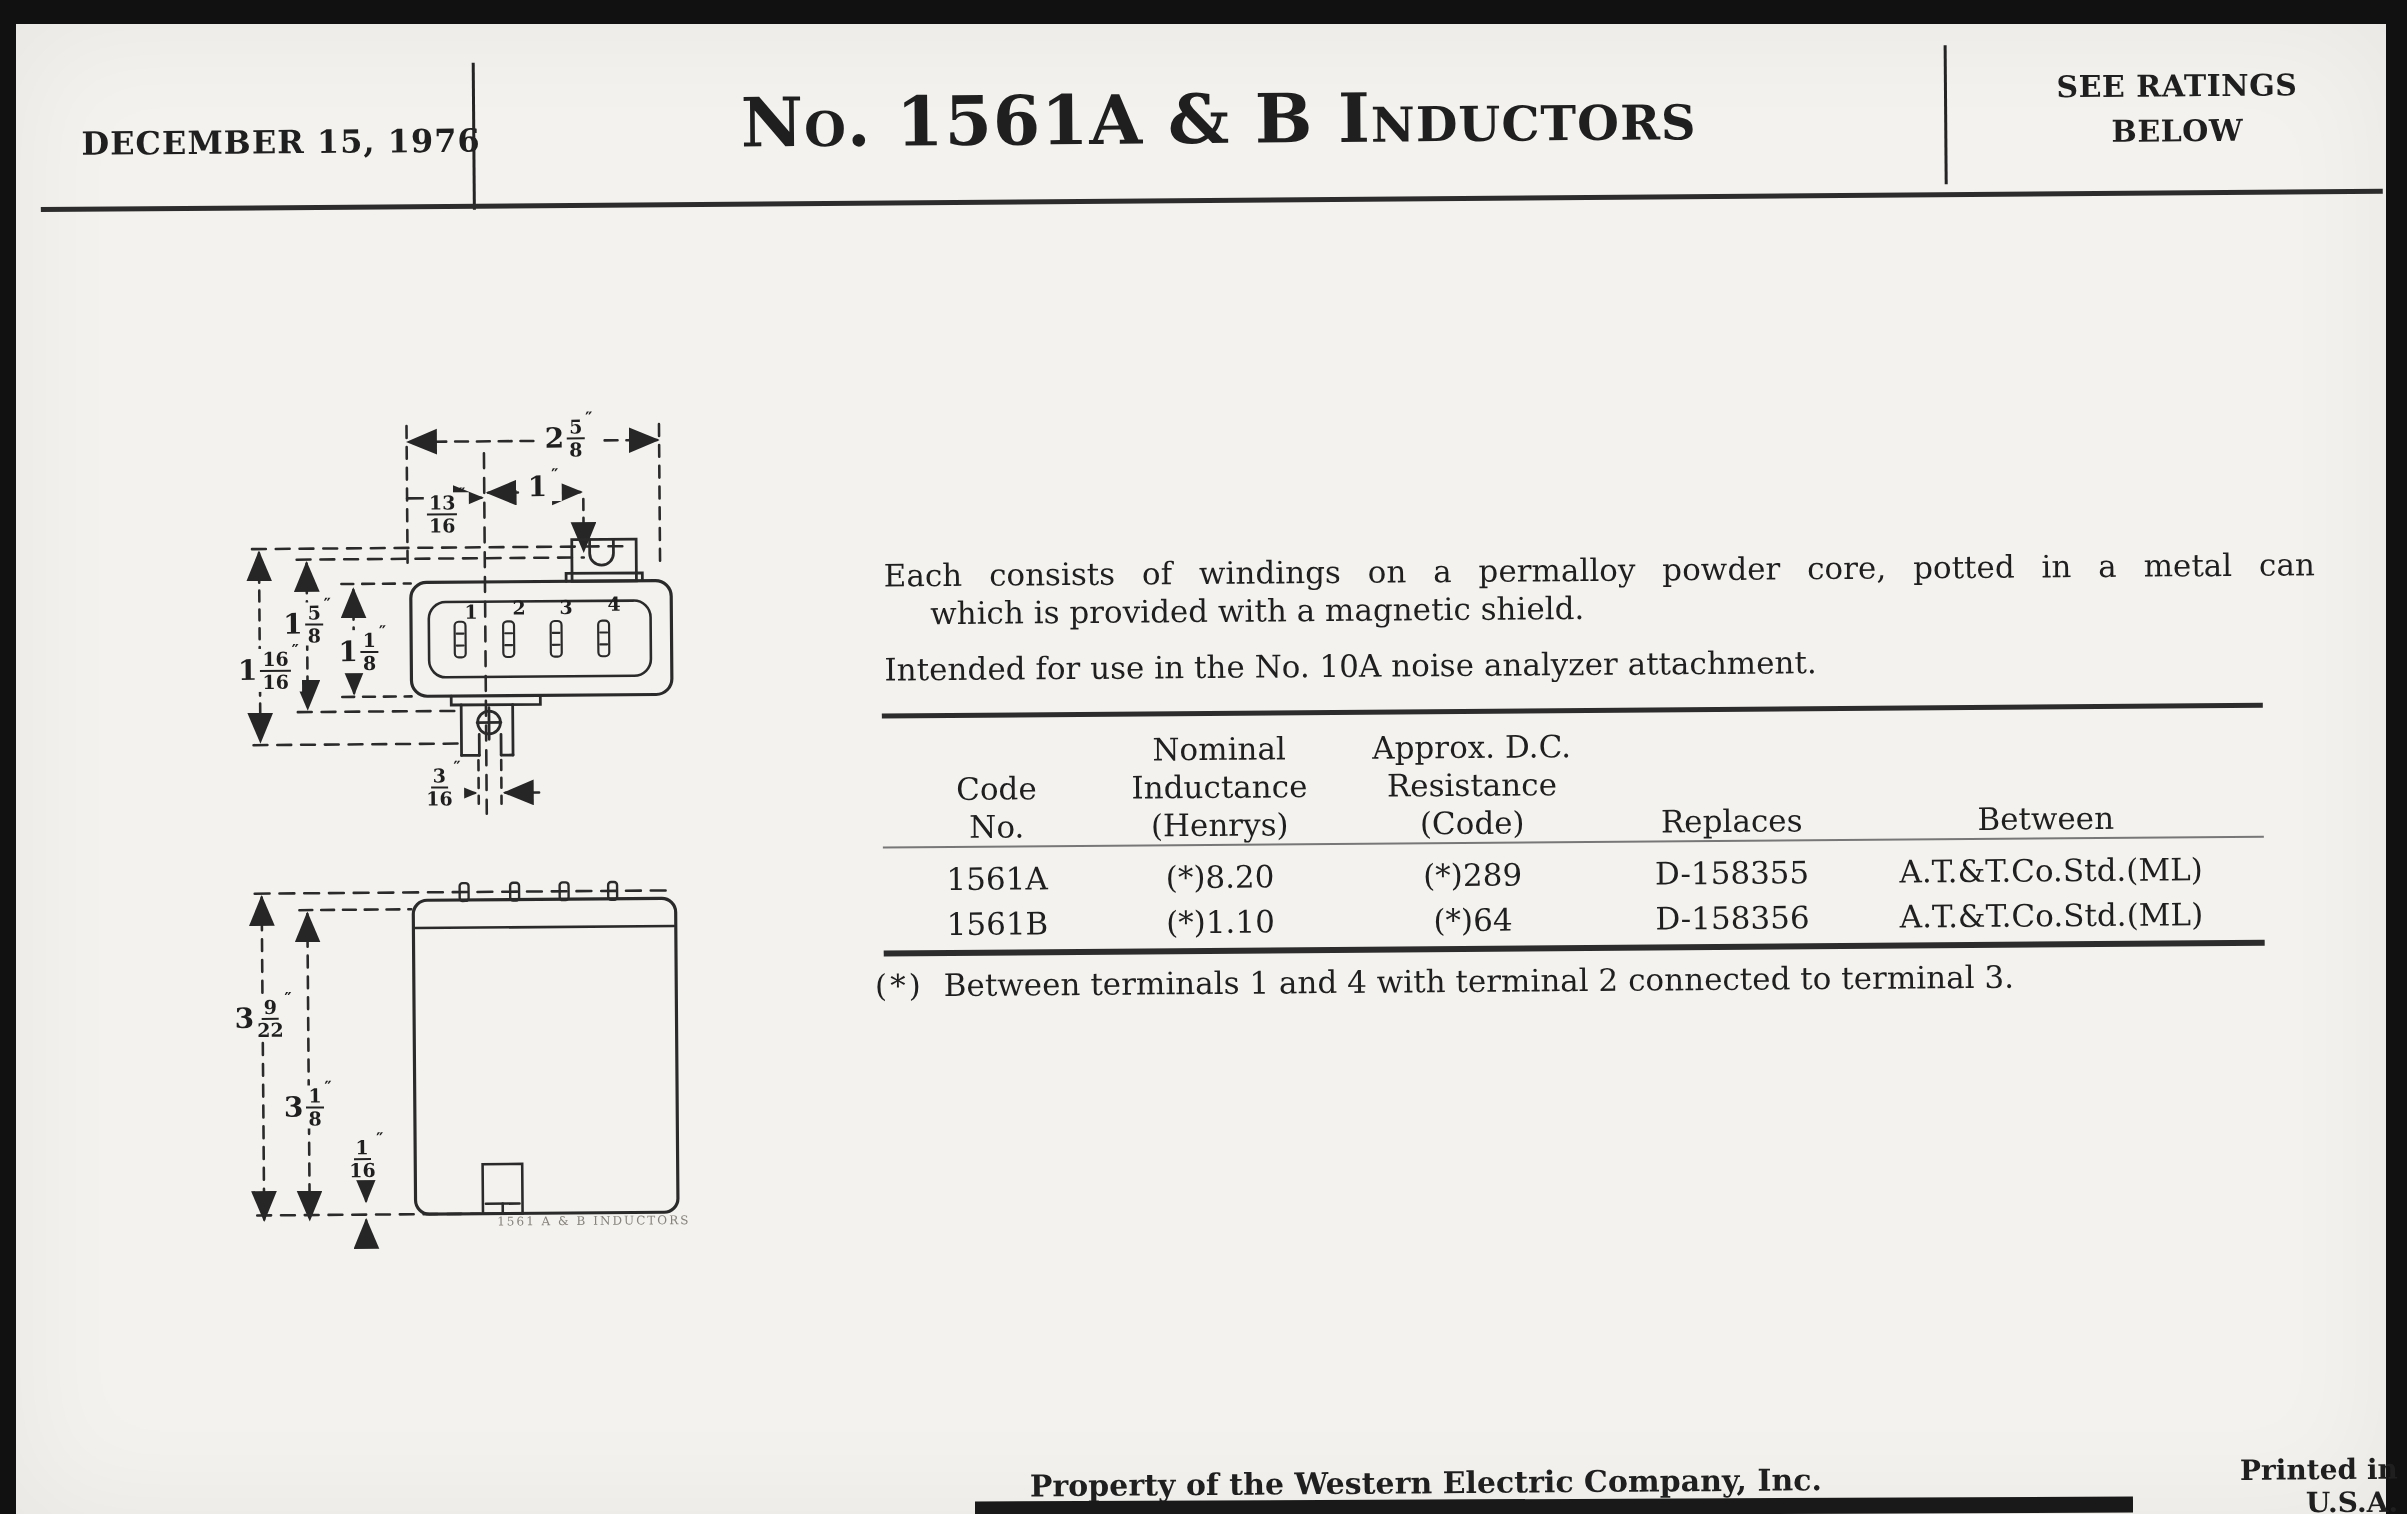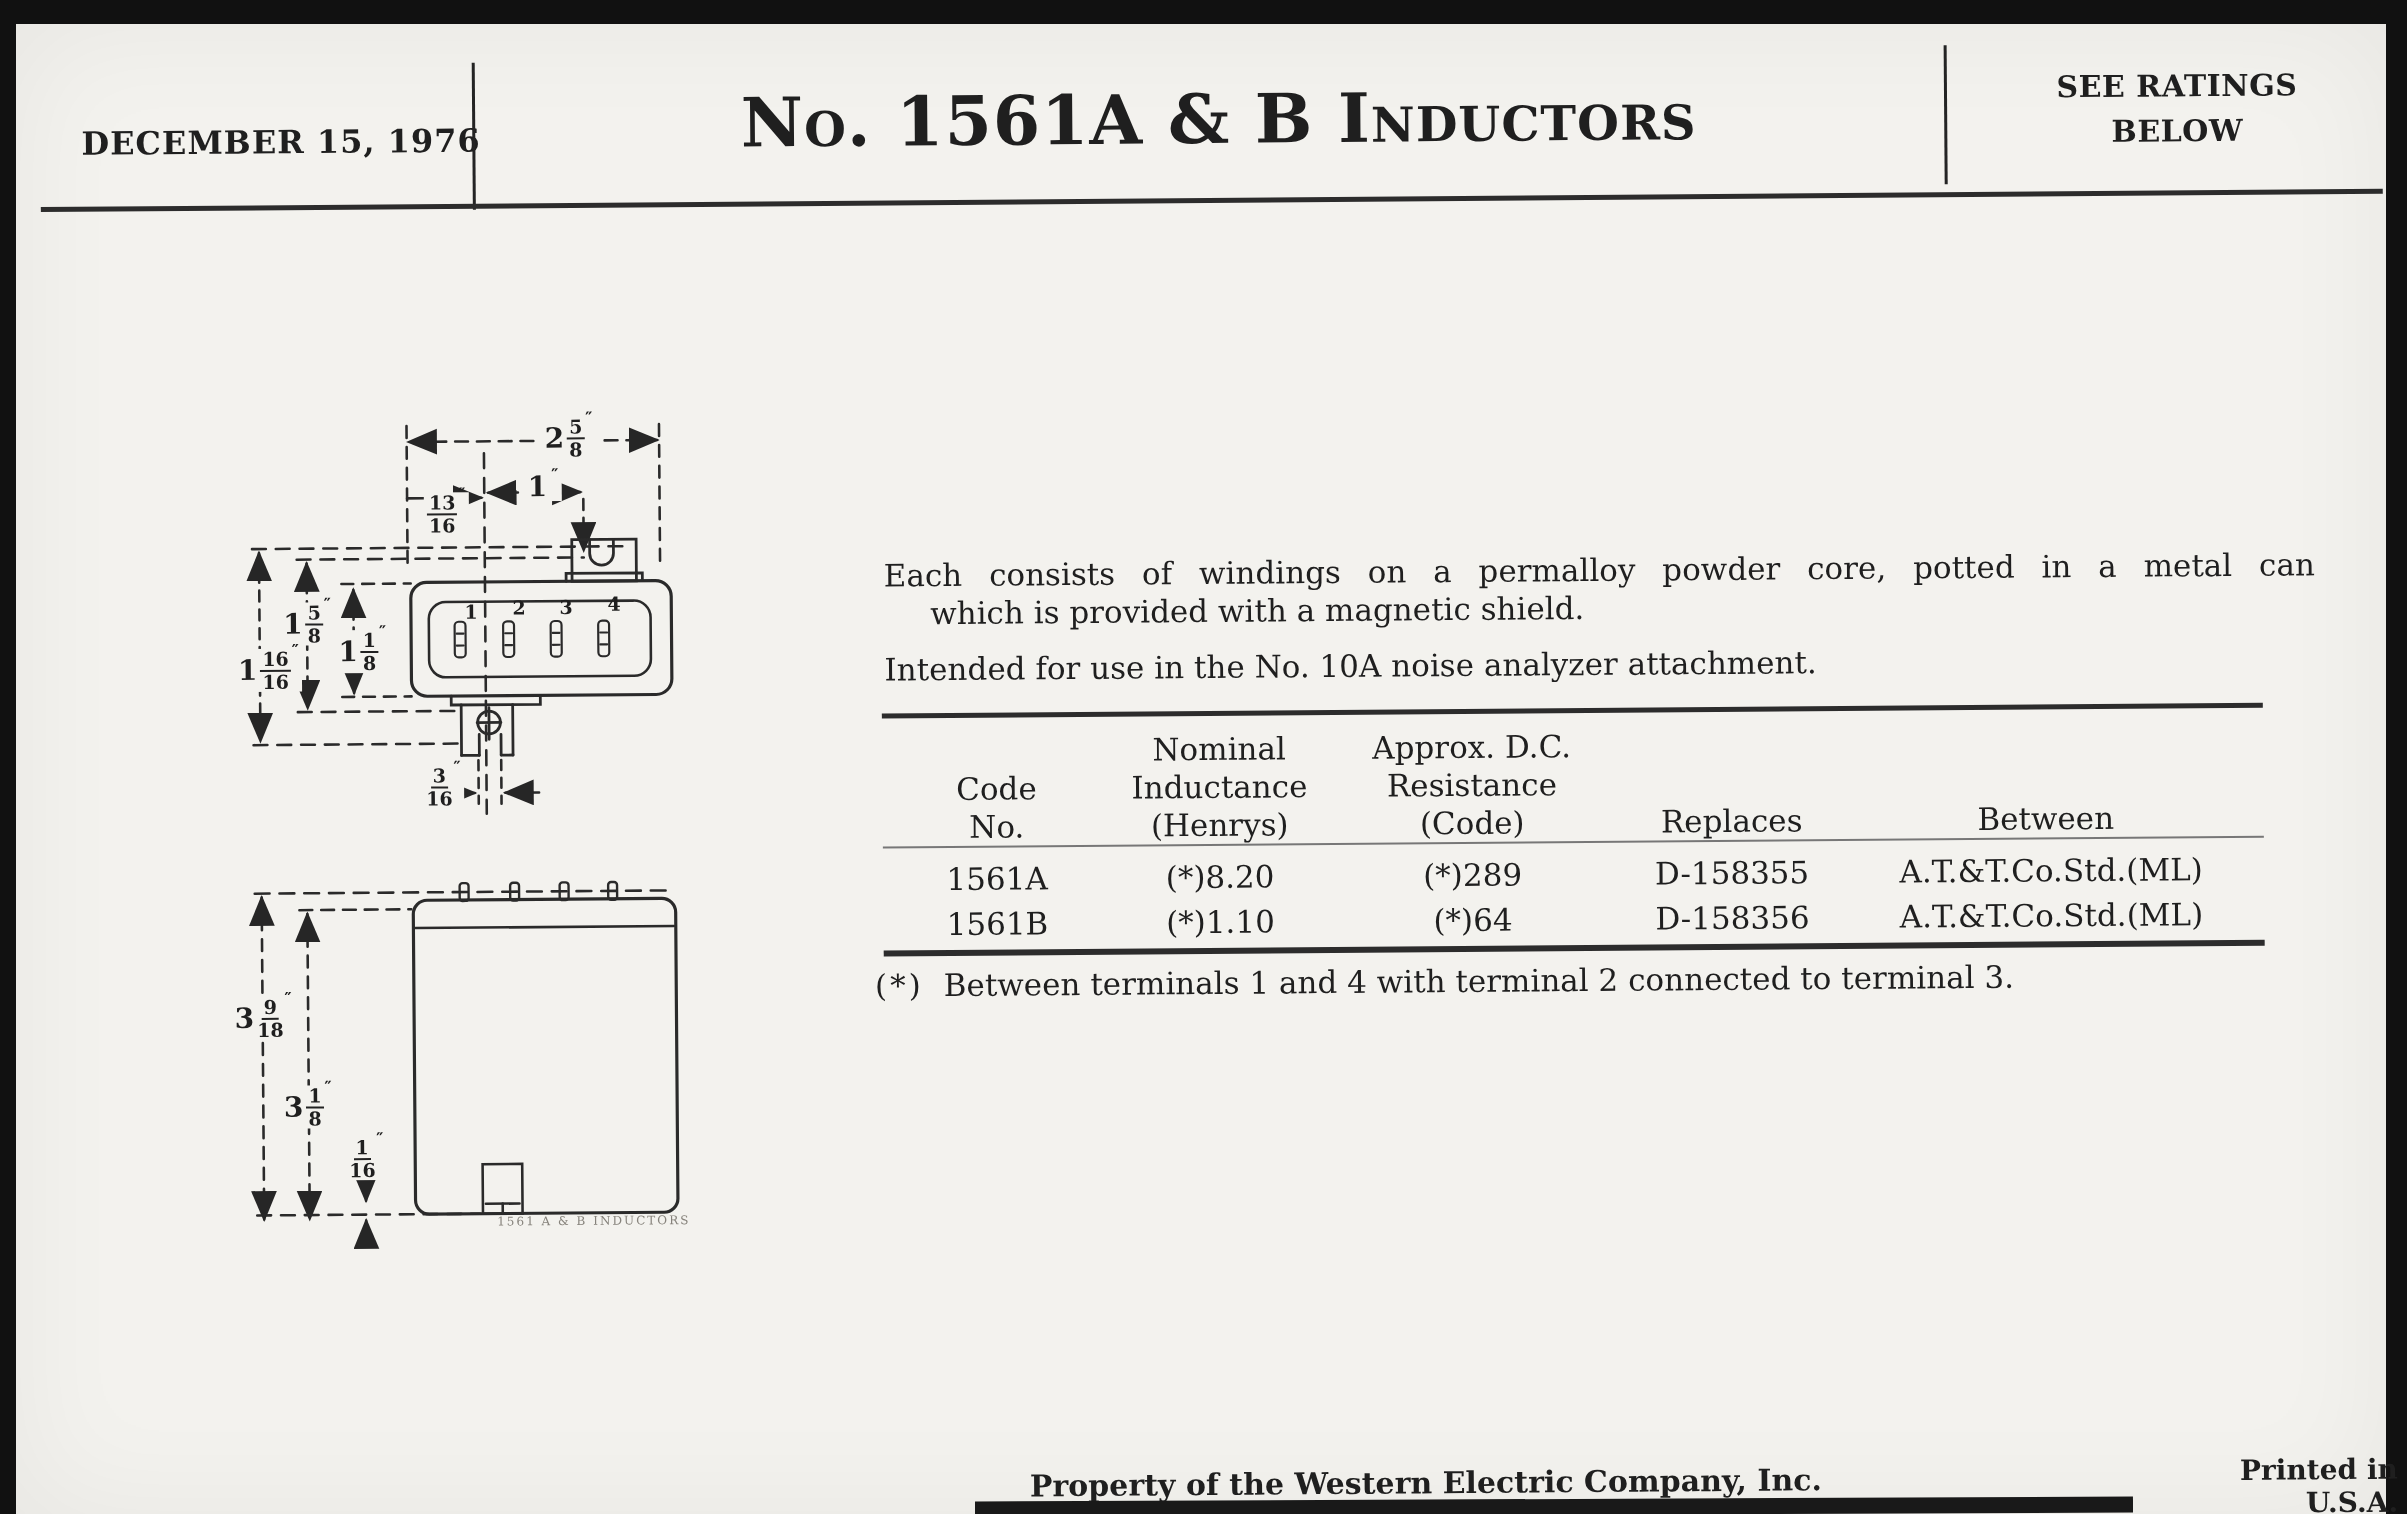--- a/index.html
+++ b/index.html
@@ -279,21 +279,21 @@
       <span class="frac">
           <span class="num">3</span>
           <span class="den">16</span>
         </span>
       <span class="unit">″</span>
     </div>
     <div class="dim" style="left:260px;top:1011px">
       <span class="whole">3</span>
       <span class="frac">
           <span class="num">9</span>
-          <span class="den">18</span>
+          <span class="den">22</span>
         </span>
       <span class="unit">″</span>
     </div>
     <div class="dim" style="left:304px;top:1100px">
       <span class="whole">3</span>
       <span class="frac">
           <span class="num">1</span>
           <span class="den">8</span>
         </span>
       <span class="unit">″</span>

